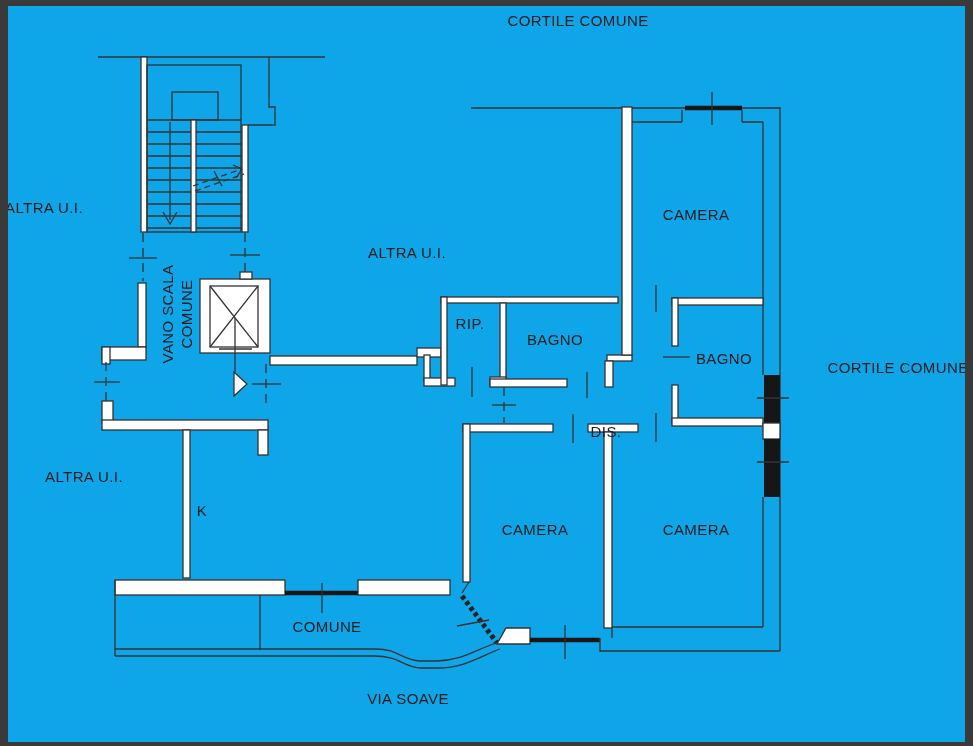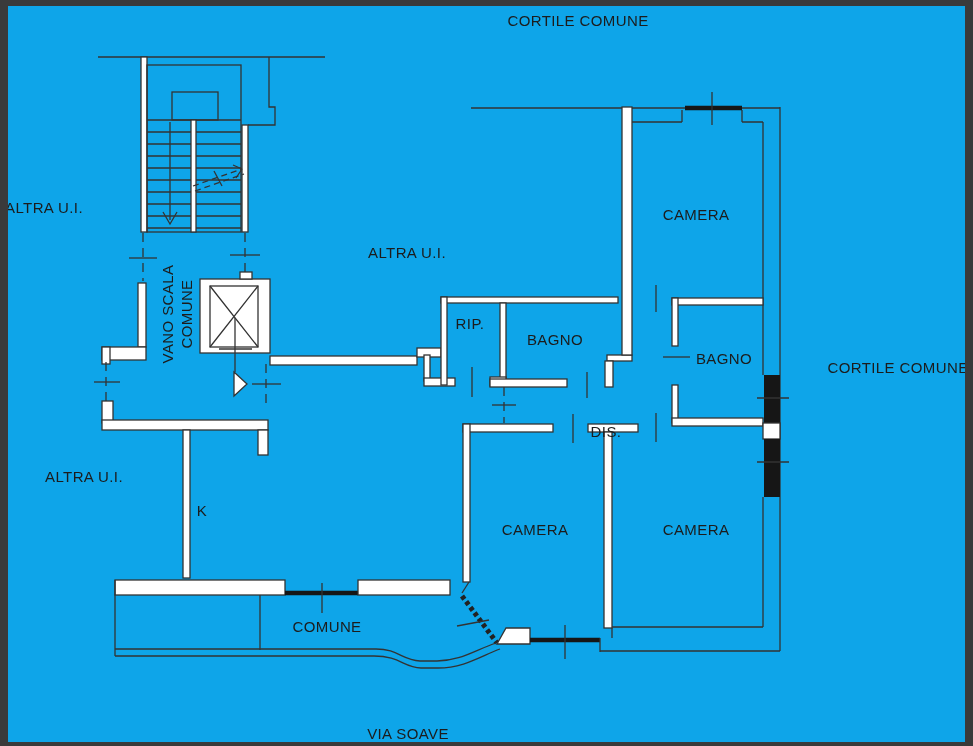--- a/index.html
+++ b/index.html
@@ -180,15 +180,15 @@
   <div class="lbl" style="left:716px;top:353px;">BAGNO</div>
   <div class="lbl" style="left:688px;top:209px;">CAMERA</div>
   <div class="lbl" style="left:890px;top:362px;">CORTILE COMUNE</div>
   <div class="lbl" style="left:527px;top:524px;">CAMERA</div>
   <div class="lbl" style="left:688px;top:524px;">CAMERA</div>
 
 
   <div class="lbl" style="left:194px;top:505px;">K</div>
   <div class="lbl" style="left:76px;top:471px;">ALTRA U.I.</div>
   <div class="lbl" style="left:319px;top:621px;">COMUNE</div>
-  <div class="lbl" style="left:400px;top:728px;">VIA SOAVE</div>
+  <div class="lbl" style="left:400px;top:693px;">VIA SOAVE</div>
 
 </div>
 
 </body></html>

